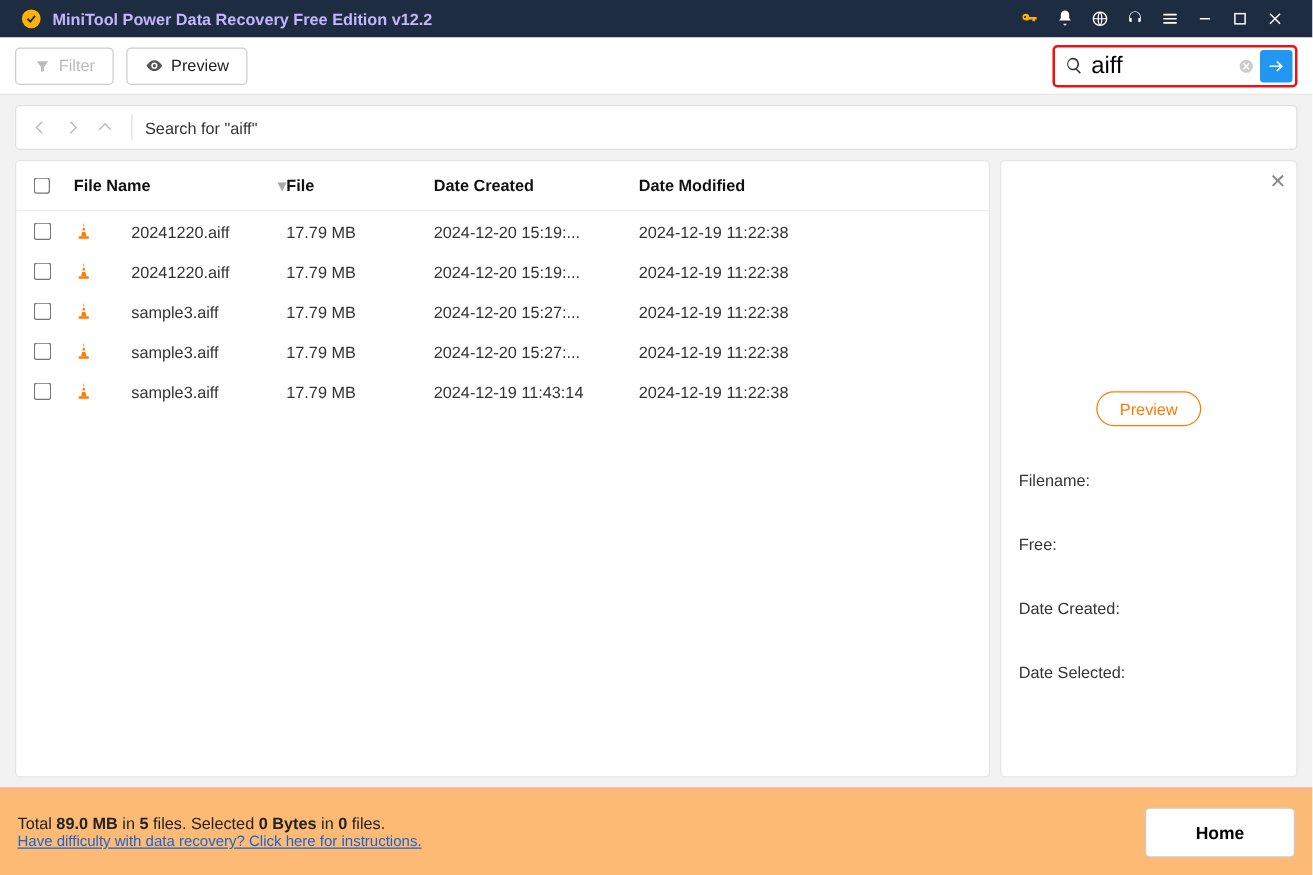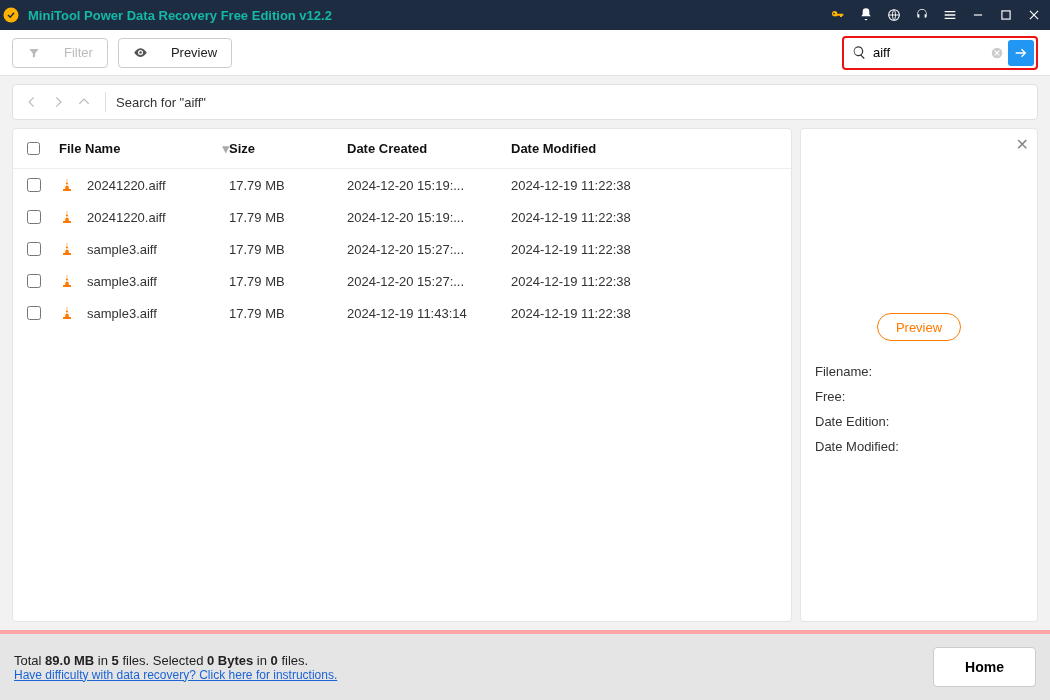--- a/index.html
+++ b/index.html
@@ -1,69 +1,69 @@
 <!DOCTYPE html>
 <html><head>
 <meta charset="utf-8">
 <style>
   * { box-sizing: border-box; margin: 0; padding: 0; }
   html, body { width: 1050px; height: 700px; font-family: Arial, sans-serif; font-size: 13px; overflow: hidden; background:#fff; }
   
-  .titlebar { height: 30px; background:#1e2c42; color:#14b8a6; display:flex; align-items:center; padding:0 2px; }
+  .titlebar { height: 30px; background:#1e2c42; color:#c4b5fd; display:flex; align-items:center; padding:0 16px; }
   .titlebar .logo { width:18px; height:18px; margin-right:8px; display:flex; align-items:center; justify-content:center; }
   .titlebar .title { font-size:13px; font-weight:bold; }
   .titlebar .spacer { flex:1; }
   .titlebar .tb-icon { width:28px; height:30px; display:flex; align-items:center; justify-content:center; cursor:pointer; }
   .titlebar .tb-icon svg { fill:#fff; }
   
   .toolbar { height:46px; background:#fff; display:flex; align-items:center; padding:0 12px; gap:10px; border-bottom:1px solid #e5e5e5; }
-  .btn { height:30px; border:1px solid #ccc; border-radius:4px; background:#fff; display:flex; align-items:center; padding:4px 14px; gap:23px; cursor:pointer; font-size:13px; color:#222; }
+  .btn { height:30px; border:1px solid #ccc; border-radius:4px; background:#fff; display:flex; align-items:center; padding:4px 14px; gap:6px; cursor:pointer; font-size:13px; color:#222; }
   .btn svg { fill:#555; }
   .btn.disabled { color:#bbb; }
   .btn.disabled svg { fill:#bbb; }
   .toolbar .spacer { flex:1; }
   .searchbox-wrap { border:2px solid #e11; border-radius:4px; display:flex; align-items:center; height:34px; padding:0 2px 0 8px; width:196px; }
   .searchbox-wrap svg.search { fill:#333; }
-  .searchbox-wrap input { border:none; outline:none; font-size:13px; flex:1; min-width:0; padding:0 6px; }
+  .searchbox-wrap input { border:none; outline:none; font-size:19px; flex:1; min-width:0; padding:0 6px; }
   .searchbox-wrap .clear { width:18px; height:18px; display:flex; align-items:center; justify-content:center; cursor:pointer; }
   .searchbox-wrap .go { width:26px; height:26px; background:#2196f3; border-radius:3px; display:flex; align-items:center; justify-content:center; cursor:pointer; margin-left:2px; }
   .searchbox-wrap .go svg { fill:#fff; }
   
   .navrow-wrap { padding:8px 12px 0 12px; background:#f2f2f2; }
   .navrow { height:36px; background:#fff; border:1px solid #e0e0e0; border-radius:4px; display:flex; align-items:center; padding:0 8px; gap:4px; }
   .nav-arrow { width:22px; height:22px; display:flex; align-items:center; justify-content:center; cursor:pointer; }
   .nav-arrow svg { fill:#bbb; }
   .navrow .sep { width:1px; height:20px; background:#e0e0e0; margin:0 6px; }
   .navrow .crumb { color:#333; font-size:13px; }
   
   .content { display:flex; height:calc(700px - 30px - 46px - 44px - 70px); background:#f2f2f2; padding:8px 12px 8px 12px; gap:8px; }
   .filelist-panel { flex:1; background:#fff; border:1px solid #e5e5e5; border-radius:4px; display:flex; flex-direction:column; overflow:hidden; }
   .filelist-panel .hdr { display:flex; align-items:center; height:40px; border-bottom:1px solid #eee; padding:0 14px; font-size:13px; color:#111; font-weight:bold; }
   .col-check { width:32px; display:flex; align-items:center; }
-  .col-name { width:170px; display:flex; align-items:center; gap:6px; }
+  .col-name { width:170px; display:flex; align-items:center; gap:24px; }
   .col-size { width:118px; }
   .col-created { width:164px; }
   .col-modified { width:170px; }
   .sort-caret { margin-left:auto; color:#aaa; }
   .filelist-panel .rows { flex:1; overflow:auto; }
   .row { display:flex; align-items:center; height:32px; padding:0 14px; font-size:13px; color:#333; }
   .row input[type=checkbox] { width:14px; height:14px; }
   .file-icon { width:16px; height:16px; display:flex; align-items:center; justify-content:center; margin-right:6px; }
   
   .detail-panel { width:238px; background:#fff; border:1px solid #e5e5e5; border-radius:4px; position:relative; padding:14px; display:flex; flex-direction:column; }
   .detail-panel .close { position:absolute; top:6px; right:8px; cursor:pointer; color:#888; font-size:16px; }
   .detail-panel .preview-space { flex:0 0 170px; }
   .detail-panel .preview-btn { align-self:center; border:1px solid #ff7a00; color:#ff7a00; background:#fff; border-radius:14px; height:28px; padding:0 18px; cursor:pointer; font-size:13px; margin-bottom:18px; }
-  .detail-panel .field { font-size:13px; color:#333; margin:5px 0; }
-  
-  .bottombar { height:70px; border-top:4px solid #fca5a5; display:flex; align-items:center; padding:0 14px; background:#e5e5e5;justify-content:space-between; }
+  .detail-panel .field { font-size:13px; color:#333; margin:18px 0; }
+  
+  .bottombar { height:70px; border-top:1px solid #fca5a5; display:flex; align-items:center; padding:0 14px; background:#fdba74;justify-content:space-between; }
   .bottombar .stats { font-size:13px; color:#222; }
   .bottombar .stats .link { color:#1a63d6; text-decoration:underline; cursor:pointer; display:block; margin-top:0; font-size:12px; }
   .bottombar .spacer { flex:1; }
-  .bigbtn { height:40px; width:103px; border:1px solid #ccc; border-radius:4px; background:#fff; display:flex; align-items:center; justify-content:center; font-size:14px; font-weight:bold; cursor:pointer; margin-left:12px; }
+  .bigbtn { height:40px; width:120px; border:1px solid #ccc; border-radius:4px; background:#fff; display:flex; align-items:center; justify-content:center; font-size:14px; font-weight:bold; cursor:pointer; margin-left:12px; }
   .bigbtn.disabled { color:#bbb; border-color:#e0e0e0; }
   input[type=checkbox]{ accent-color:#555; }
 </style>
 </head>
 <body>
 
 <div class="titlebar">
   <span class="logo">
     <svg viewBox="0 0 24 24" width="18" height="18">
         <circle cx="12" cy="12" r="10" fill="#ffb300"></circle>
@@ -175,21 +175,21 @@
 <div class="content">
   <div class="filelist-panel">
     <div class="hdr">
       <div class="col-check">
           <input type="checkbox" style="">
         </div>
       <div class="col-name">
         <span>File Name</span>
         <span class="sort-caret">▾</span>
       </div>
-      <div class="col-size"><span>Size</span></div>
+      <div class="col-size"><span>File</span></div>
       <div class="col-created"><span>Date Created</span></div>
       <div class="col-modified"><span>Date Modified</span></div>
     </div>
     <div class="rows" id="rows">
         <div class="row">
           <div class="col-check">
             <input type="checkbox" style="">
           </div>
           <div class="col-name">
             <span class="file-icon">
@@ -284,22 +284,22 @@
         </div>
       </div>
   </div>
 
   <div class="detail-panel">
     <span class="close">✕</span>
     <div class="preview-space"></div>
     <button class="preview-btn">Preview</button>
     <div class="field">Filename:</div>
     <div class="field">Free:</div>
-    <div class="field">Date Edition:</div>
-    <div class="field">Date Modified:</div>
+    <div class="field">Date Created:</div>
+    <div class="field">Date Selected:</div>
   </div>
 </div>
 
 <div class="bottombar">
   <div class="stats">
     <span>Total </span><b>89.0 MB</b><span> in </span><b>5</b><span> files.  </span><span>Selected </span><b>0 Bytes</b><span> in </span><b>0</b><span> files.</span>
     <span class="link">Have difficulty with data recovery? Click here for instructions.</span>
   </div>
   <span class="spacer"></span>
   <div class="bigbtn">Home</div>

